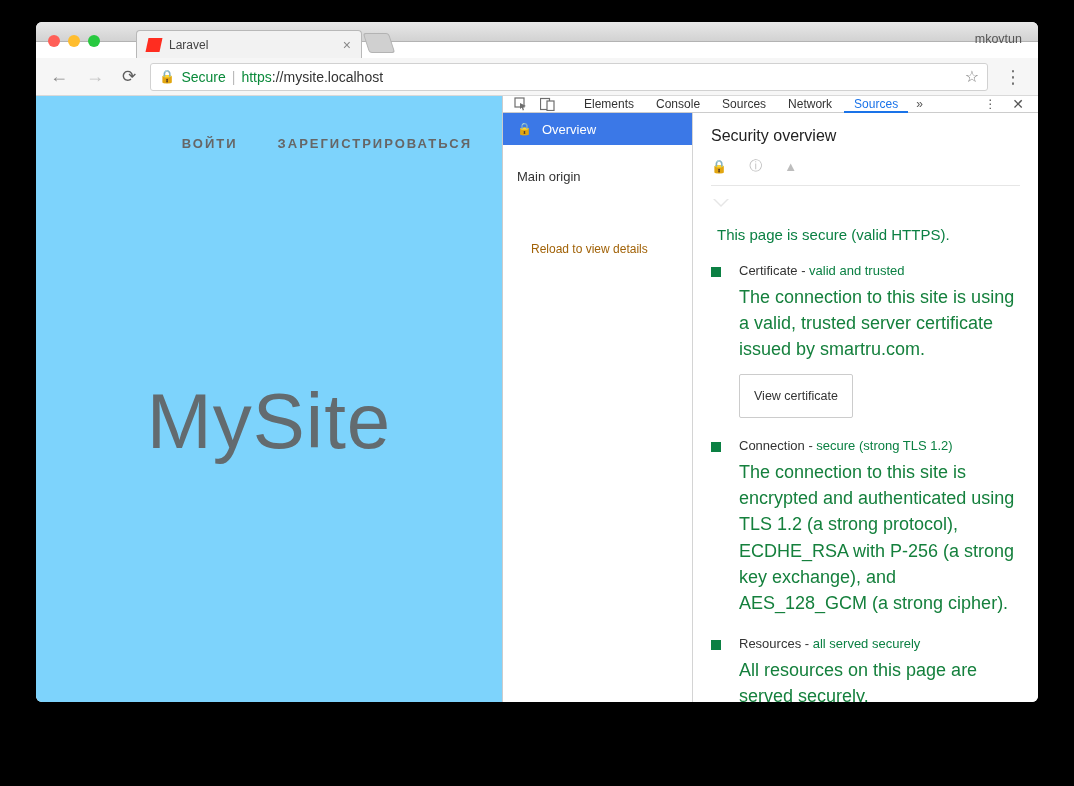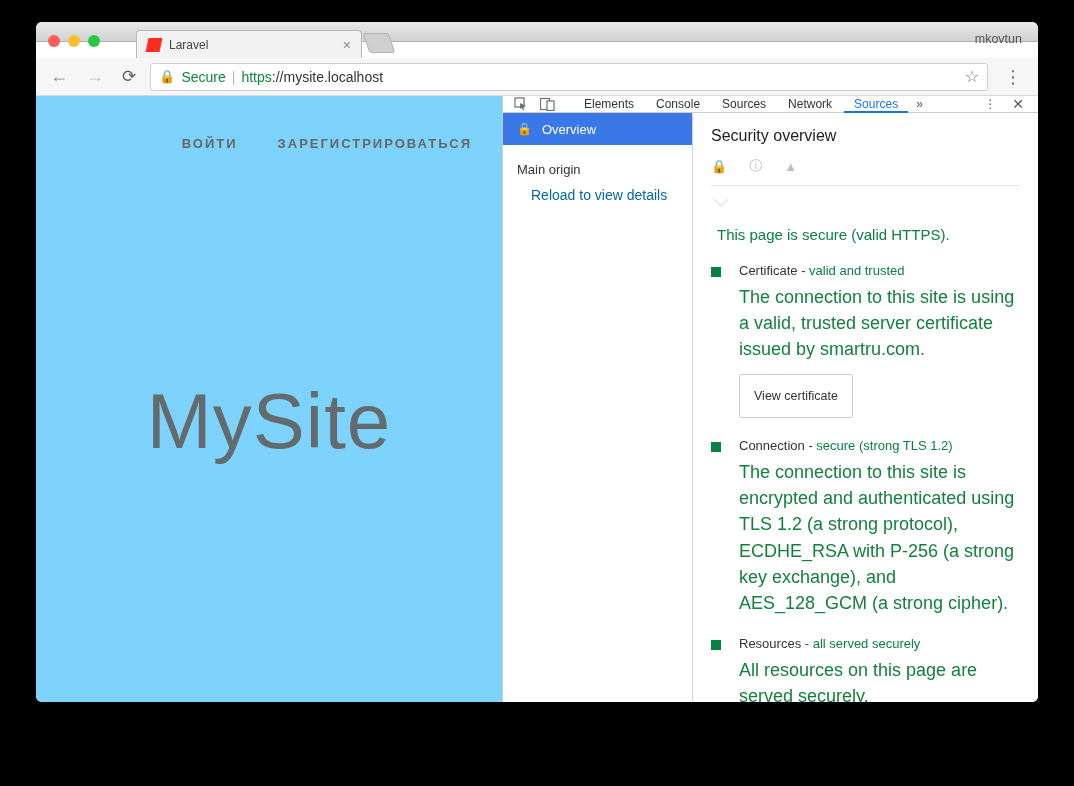--- a/index.html
+++ b/index.html
@@ -39,22 +39,22 @@
 .dt-icon svg{display:block;}
 .dt-tab{ padding:0 10px; height:100%; display:flex; align-items:center; cursor:pointer; }
 .dt-tab.active{ color:#1a73e8; border-bottom:2px solid #1a73e8; margin-bottom:-1px; }
 .dt-spacer{flex:1;}
 .dt-more{padding:0 6px; cursor:pointer; color:#555;}
 .dt-close{padding:0 8px; cursor:pointer; color:#555; font-size:14px;}
 .dt-body{ flex:1; display:flex; }
 .dt-side{ width:190px; border-right:1px solid #d4d4d4; background:#fff; }
 .ov{ height:32px; background:#3b78e7; color:#fff; display:flex; align-items:center; padding:0 14px; font-size:13px; gap:10px;}
 .ov .lockw{font-size:12px;}
-.mo{ padding:17px 14px 6px; font-size:13px; color:#333;}
-.mo-sub{ padding:4px 14px 0 28px; font-size:14px; color:#0369a1;}
+.mo{ padding:24px 14px 6px; font-size:13px; color:#333;}
+.mo-sub{ padding:4px 14px 0 28px; font-size:12px; color:#a16207;margin-top:48px;}
 .dt-main{ flex:1; padding:14px 18px 0; overflow:auto;}
 .dt-main h1{ font-size:16px; font-weight:400; color:#222; margin-bottom:12px;}
 .status-icons{ display:flex; gap:22px; margin-bottom:10px; align-items:center; position:relative;}
 .si{ font-size:13px; }
 .si.g{color:#0b8043;}
 .si.grey{color:#bdbdbd;}
 .caret-wrap{position:relative; height:12px; margin-bottom:14px;}
 .caret{ position:absolute; left:2px; top:-1px; width:0;height:0;border-left:8px solid transparent;border-right:8px solid transparent;border-top:8px solid #e6e6e6;}
 .caret:after{content:"";position:absolute;left:-7px;top:-9px;border-left:7px solid transparent;border-right:7px solid transparent;border-top:7px solid #fff;}
 .divline{height:1px;background:#e6e6e6;margin-bottom:14px;}

